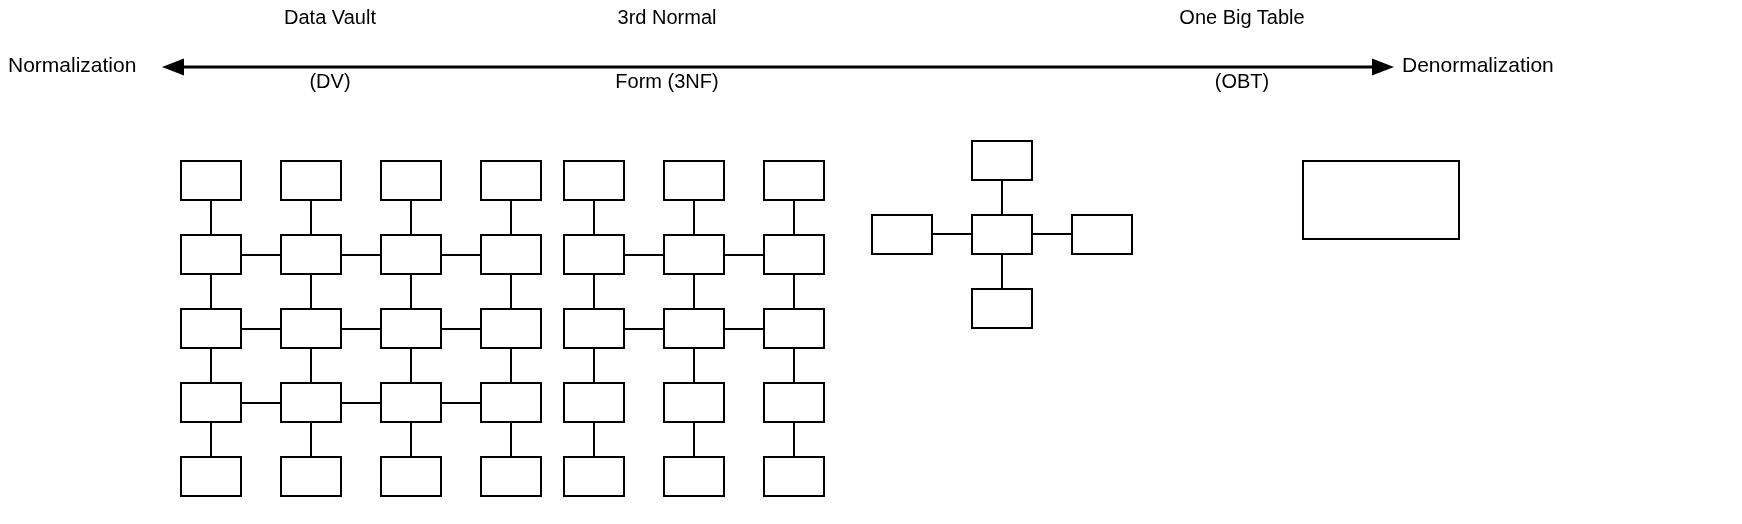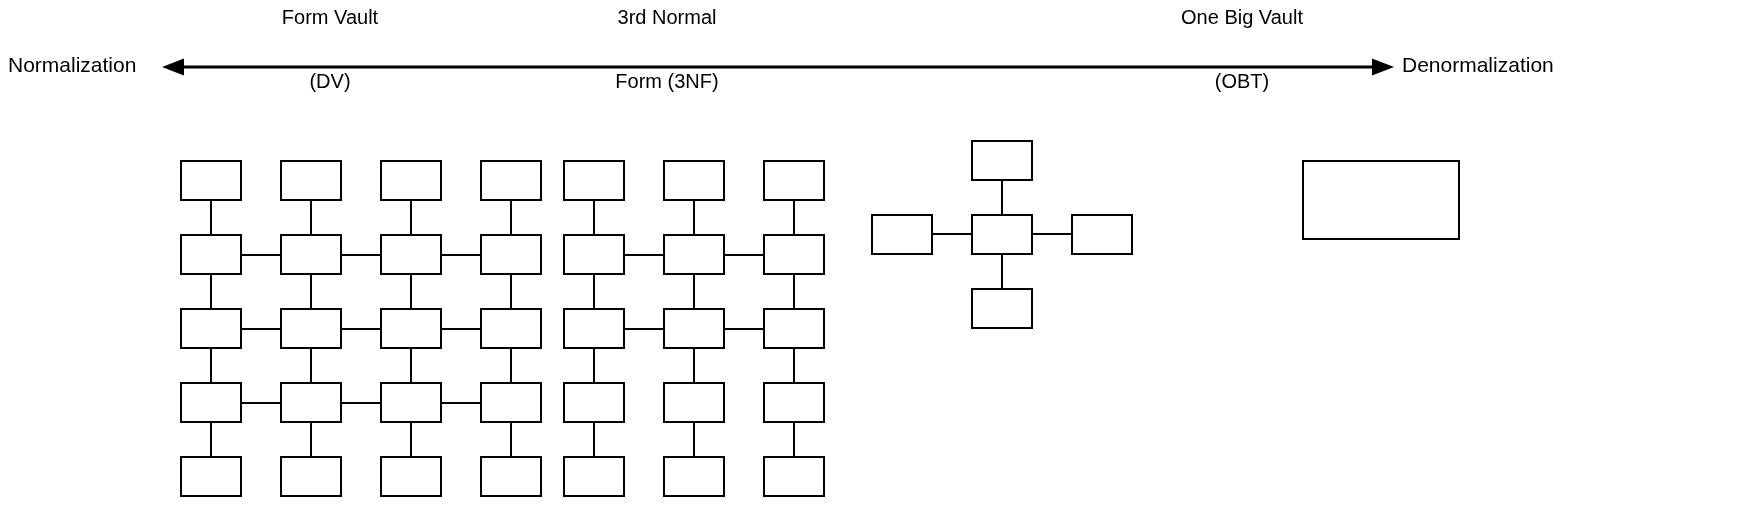--- a/index.html
+++ b/index.html
@@ -81,29 +81,29 @@
 
   <div class="axis-end-label" id="label-denormalization">Denormalization</div>
 
   <svg id="axis-arrow" viewBox="0 0 1232 18">
     <line x1="16" y1="9" x2="1216" y2="9" stroke="#000" stroke-width="3"></line>
     <polygon points="0,9 22,0.5 22,17.5" fill="#000"></polygon>
     <polygon points="1232,9 1210,0.5 1210,17.5" fill="#000"></polygon>
   </svg>
 
   <div class="stage-label" style="left: 330px; top: 4px;">
-    <span class="l1">Form Vault</span>
+    <span class="l1">Data Vault</span>
     <span class="l2">(DV)</span>
   </div>
   <div class="stage-label" style="left: 667px; top: 4px; text-align: center;">
     <span class="l1">3rd Normal</span>
     <span class="l2">Form (3NF)</span>
   </div>
   <div class="stage-label" style="left: 1242px; top: 4px;">
-    <span class="l1">One Big Vault</span>
+    <span class="l1">One Big Table</span>
     <span class="l2">(OBT)</span>
   </div>
 
   <div class="group" id="group-data-vault">
       <div class="node-box" style="left: 180px; top: 160px; width: 62px; height: 41px;"></div>
       <div class="node-box" style="left: 280px; top: 160px; width: 62px; height: 41px;"></div>
       <div class="node-box" style="left: 380px; top: 160px; width: 62px; height: 41px;"></div>
       <div class="node-box" style="left: 480px; top: 160px; width: 62px; height: 41px;"></div>
       <div class="node-box" style="left: 180px; top: 234px; width: 62px; height: 41px;"></div>
       <div class="node-box" style="left: 280px; top: 234px; width: 62px; height: 41px;"></div>

